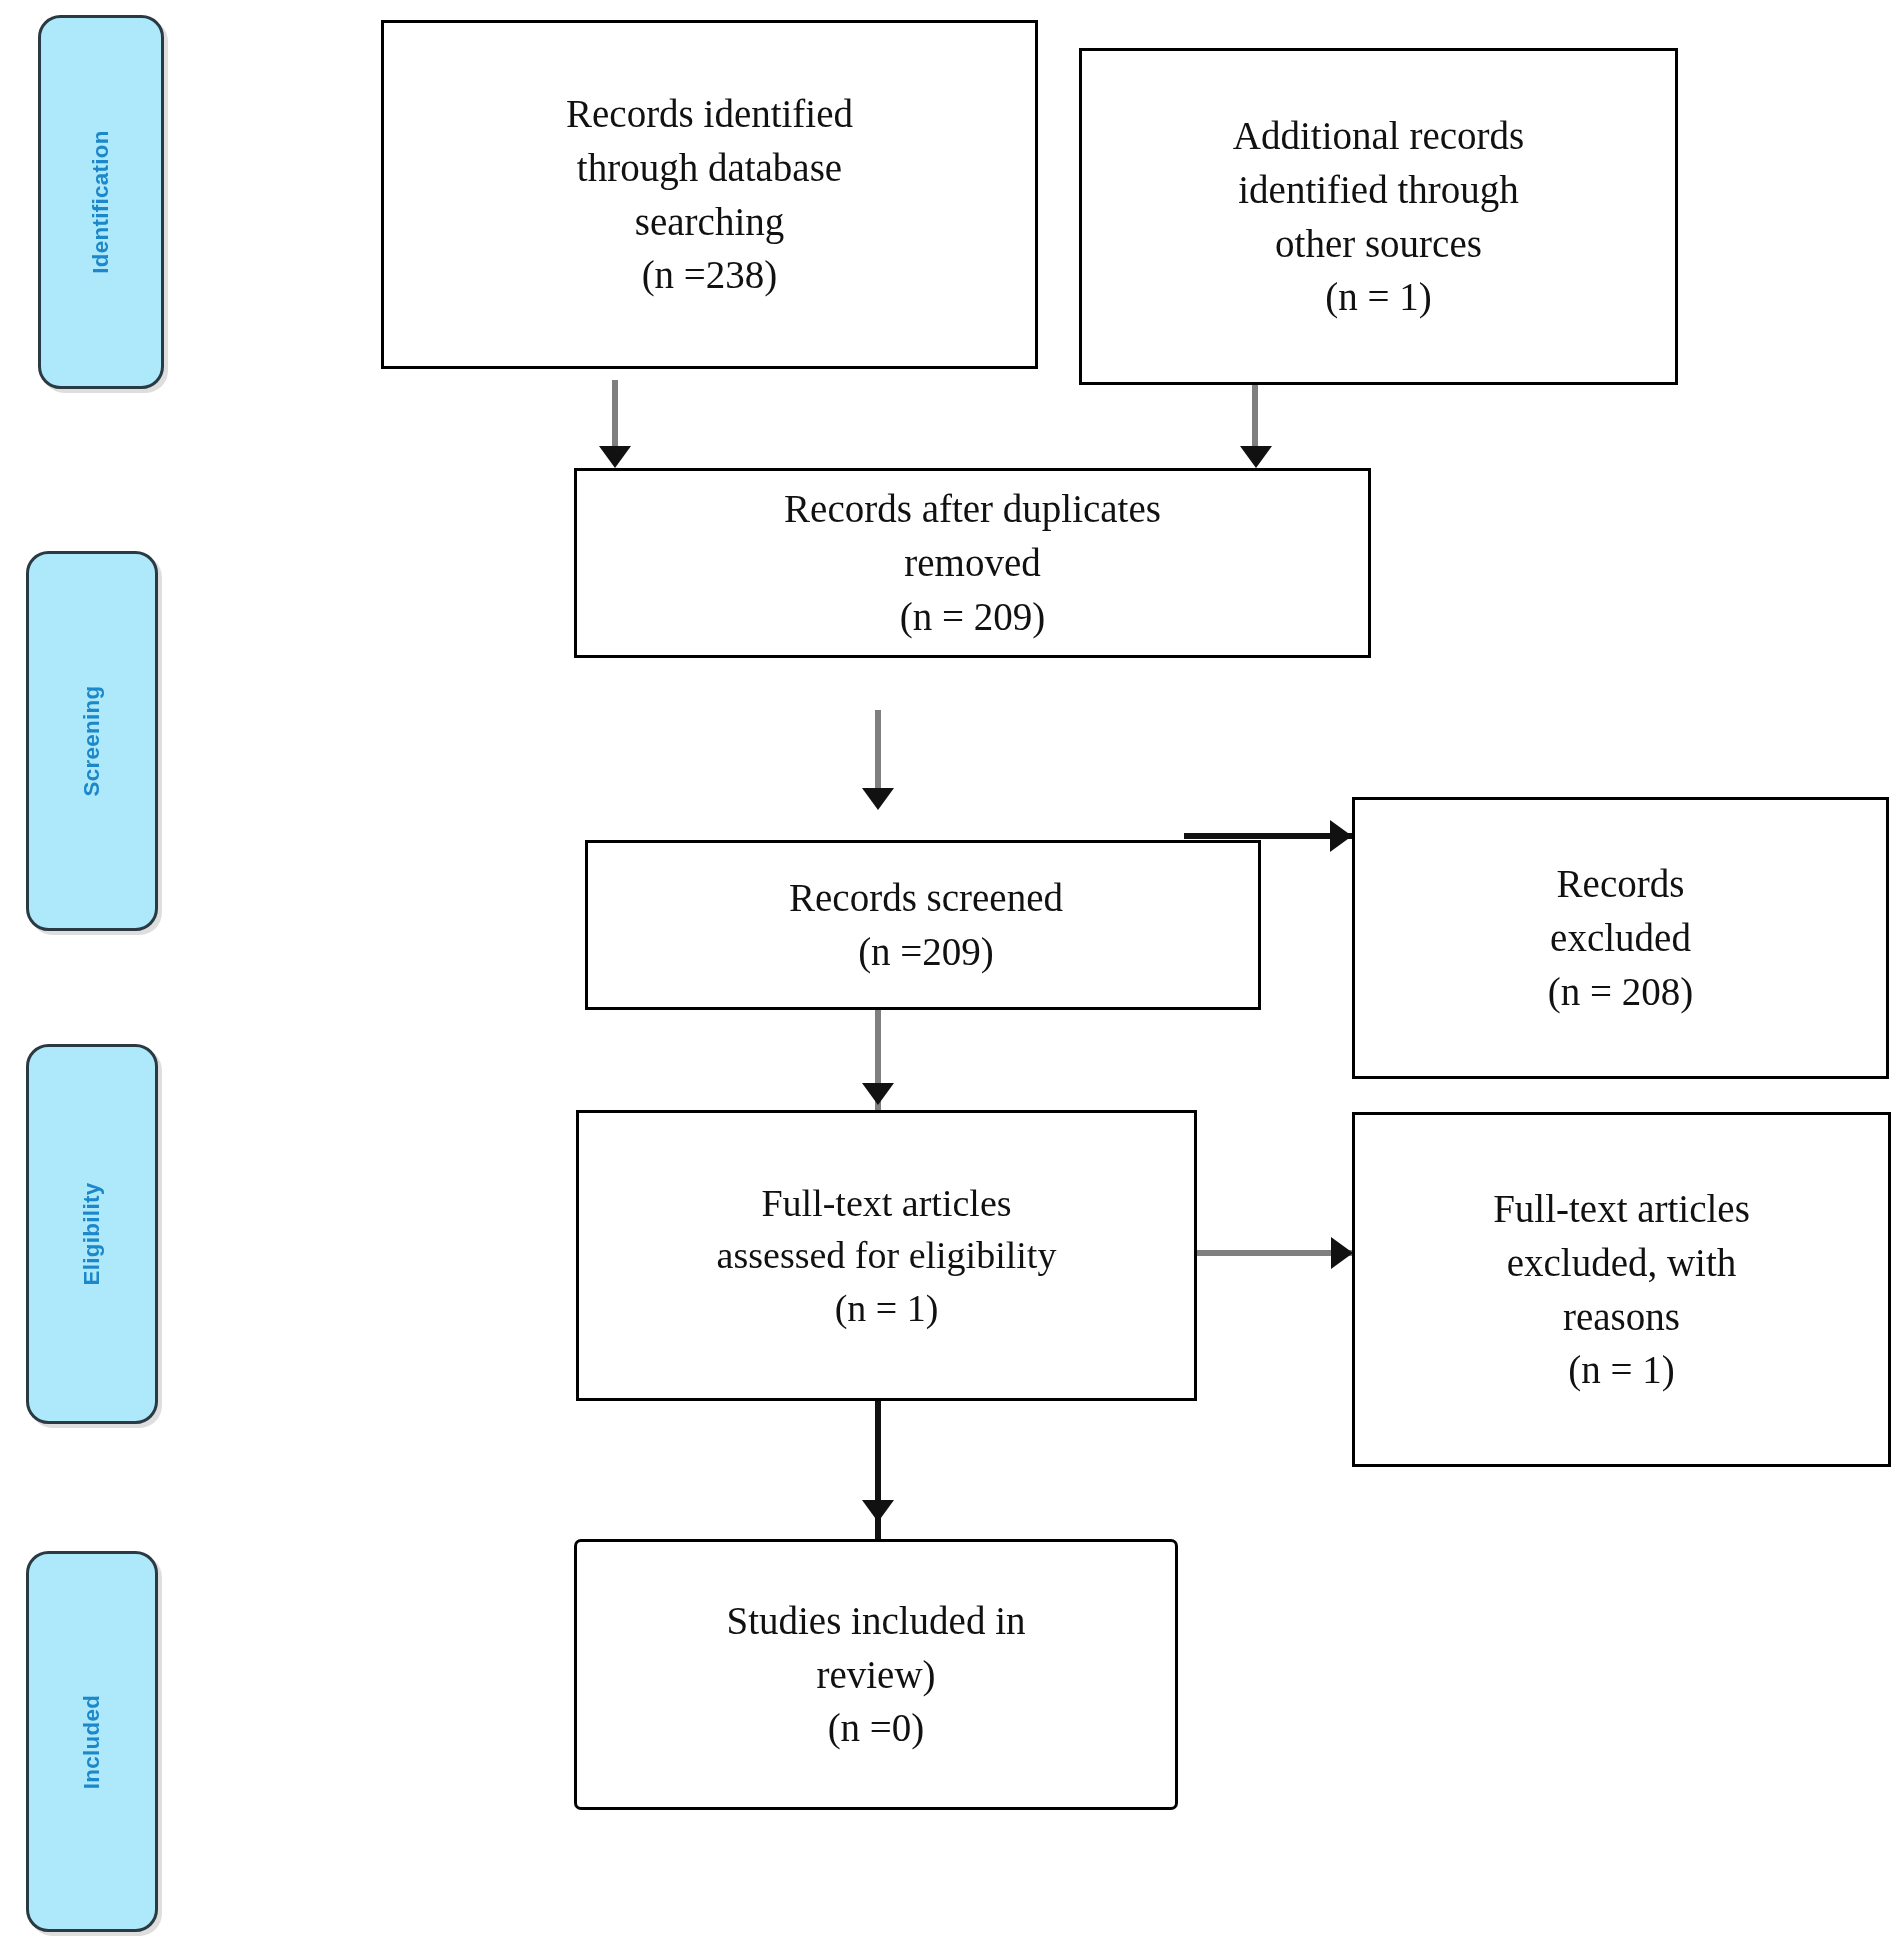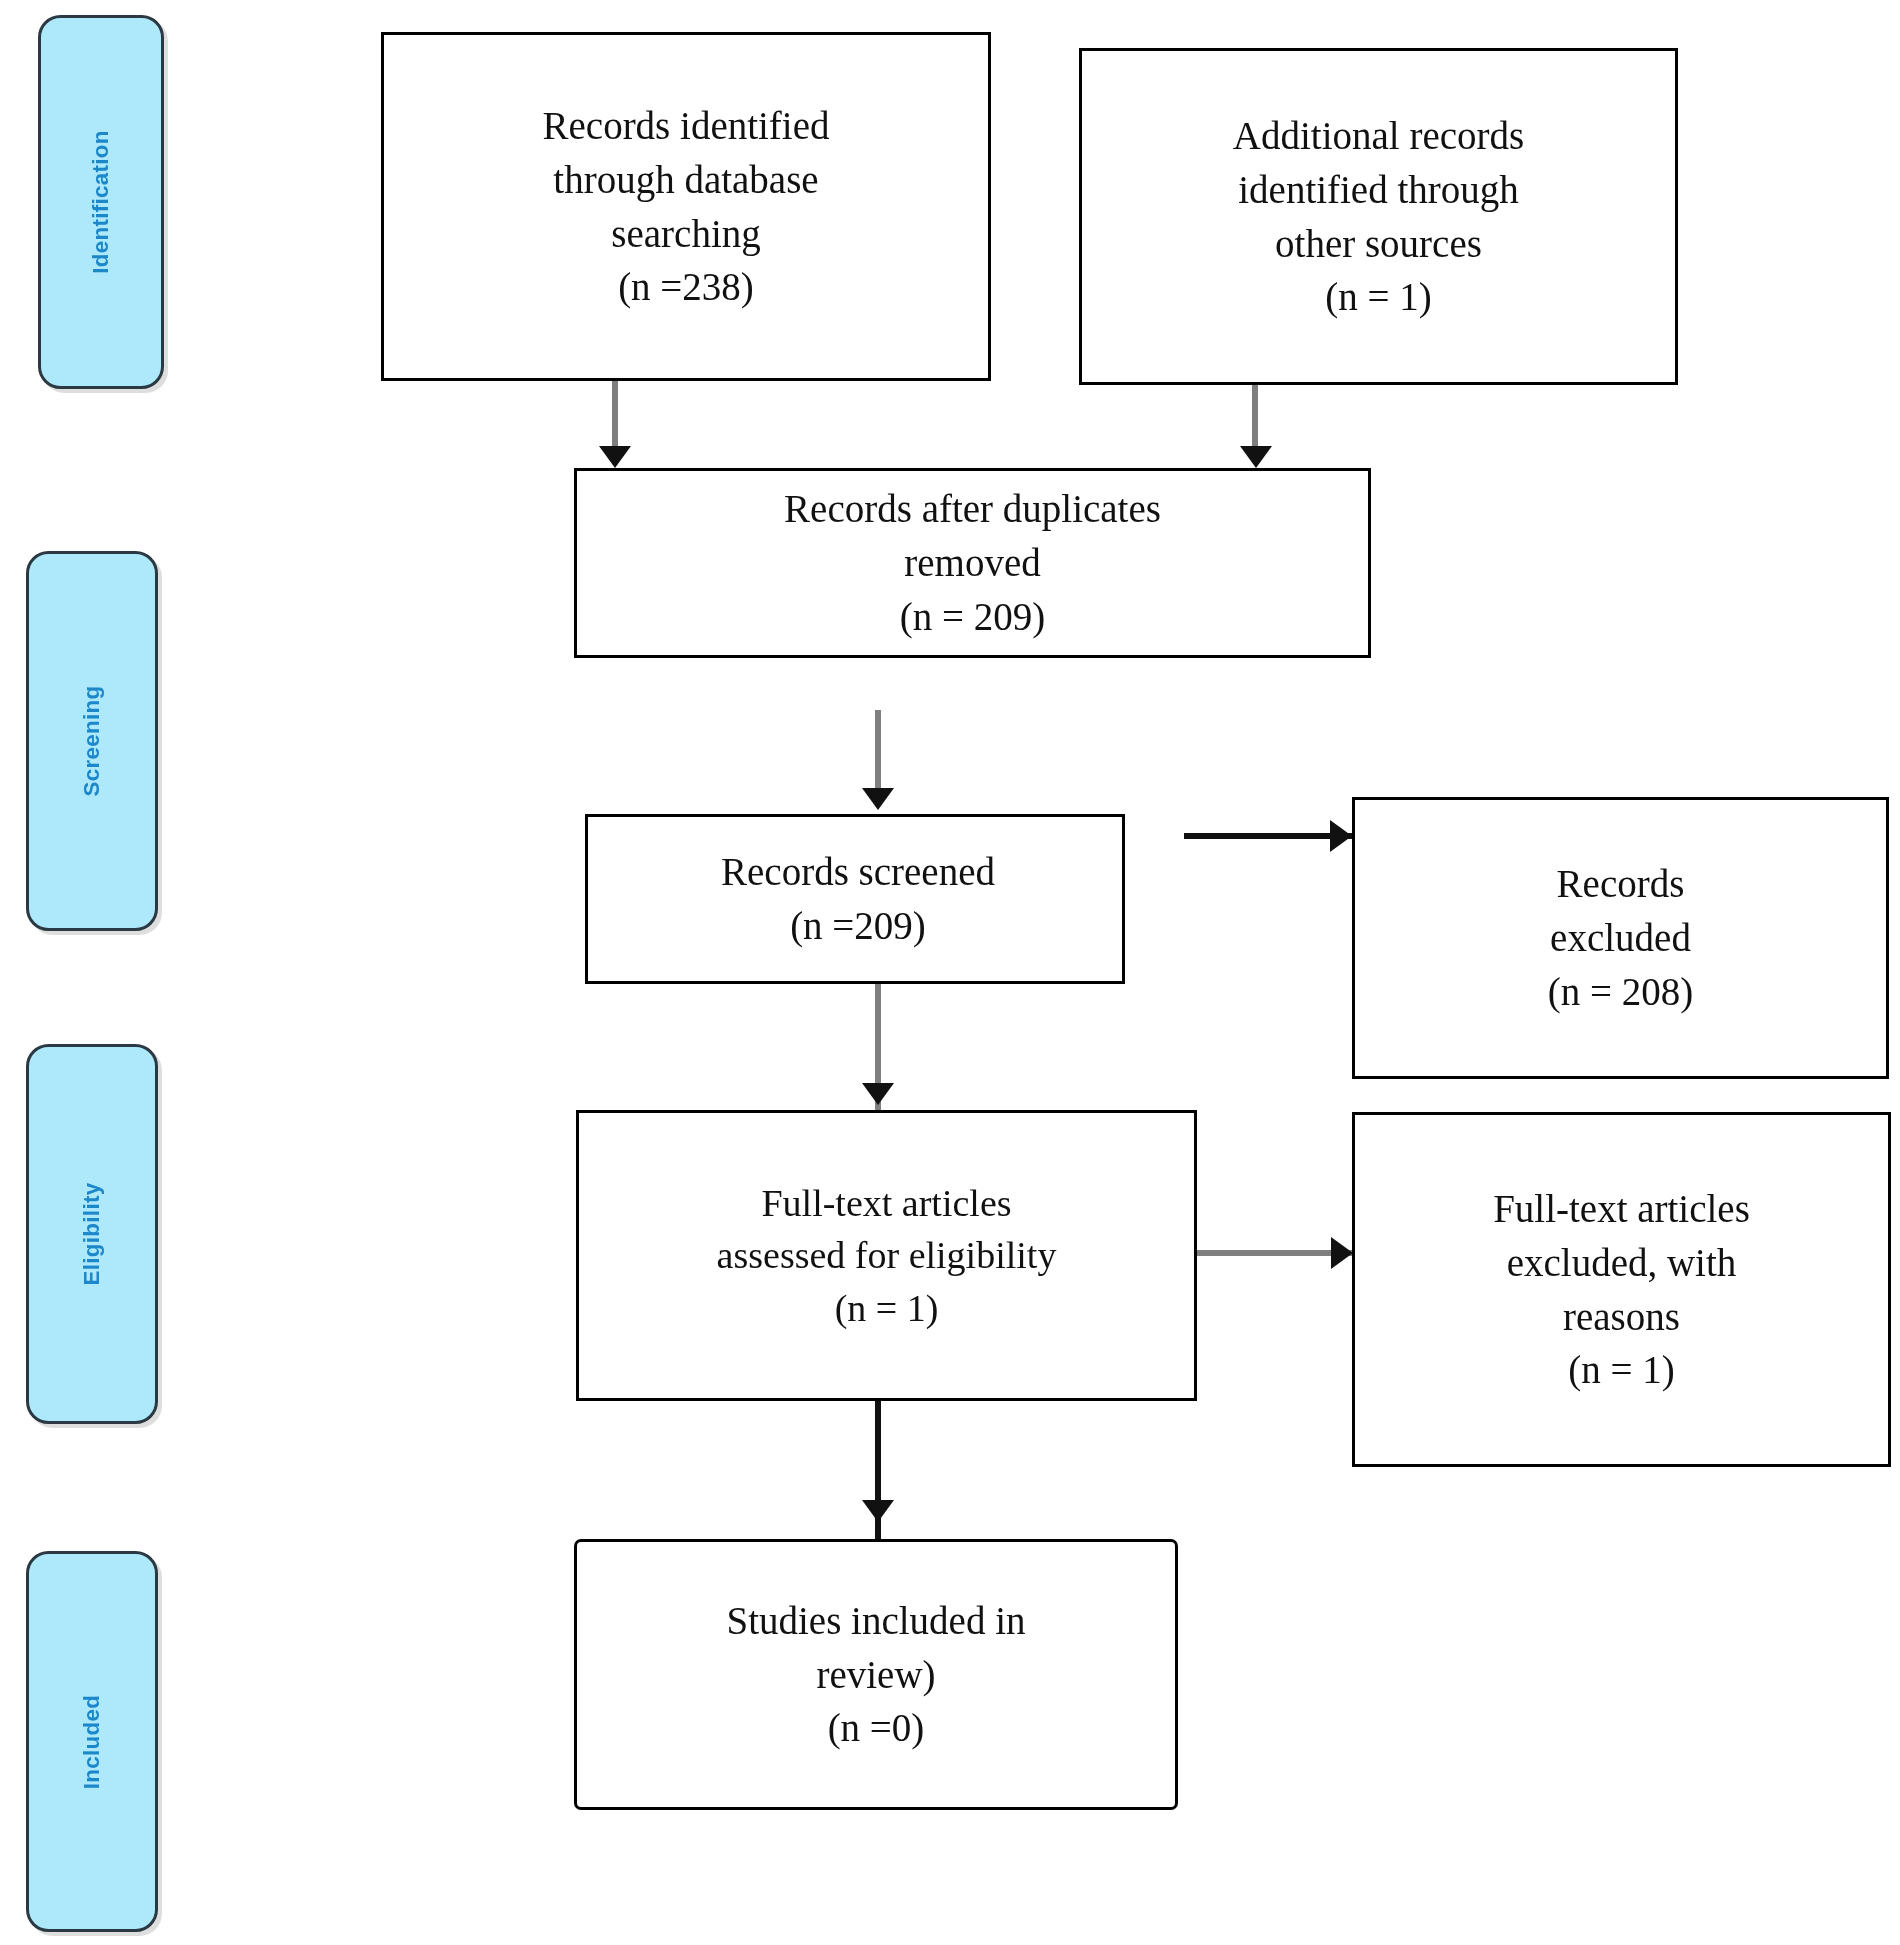--- a/index.html
+++ b/index.html
@@ -126,41 +126,41 @@
 
   <div class="conn conn-v gray" style="left:875px; top:980px; height:132px;"></div>
   <div class="arrowhead down" style="left:862px; top:1083px;"></div>
 
   <div class="conn conn-h gray" style="left:1197px; top:1250px; width:158px;"></div>
   <div class="arrowhead right" style="left:1331px; top:1237px;"></div>
 
   <div class="conn conn-v dark" style="left:875px; top:1401px; height:141px;"></div>
   <div class="arrowhead down" style="left:862px; top:1500px;"></div>
 
-  <div class="flow-box" style="left:381px; top:32px; width:610px; height:349px;">
+  <div class="flow-box" style="left:381px; top:20px; width:657px; height:349px;">
     <span class="line">Records identified</span>
     <span class="line">through  database</span>
     <span class="line">searching</span>
     <span class="line">(n =238)</span>
   </div>
 
   <div class="flow-box" style="left:1079px; top:32px; width:599px; height:337px;margin-top:16px;">
     <span class="line">Additional records</span>
     <span class="line">identified  through</span>
     <span class="line">other sources</span>
     <span class="line">(n = 1)</span>
   </div>
 
   <div class="flow-box" style="left:574px; top:468px; width:797px; height:190px;">
     <span class="line">Records after duplicates</span>
     <span class="line">removed</span>
     <span class="line">(n = 209)</span>
   </div>
 
-  <div class="flow-box" style="left:585px; top:814px; width:540px; height:170px;padding-left:18px;">
+  <div class="flow-box" style="left:585px; top:840px; width:676px; height:170px;padding-left:18px;">
     <span class="line">Records screened</span>
     <span class="line">(n =209)</span>
   </div>
 
   <div class="flow-box" style="left:1352px; top:797px; width:537px; height:282px;">
     <span class="line">Records</span>
     <span class="line">excluded</span>
     <span class="line">(n = 208)</span>
   </div>
 

